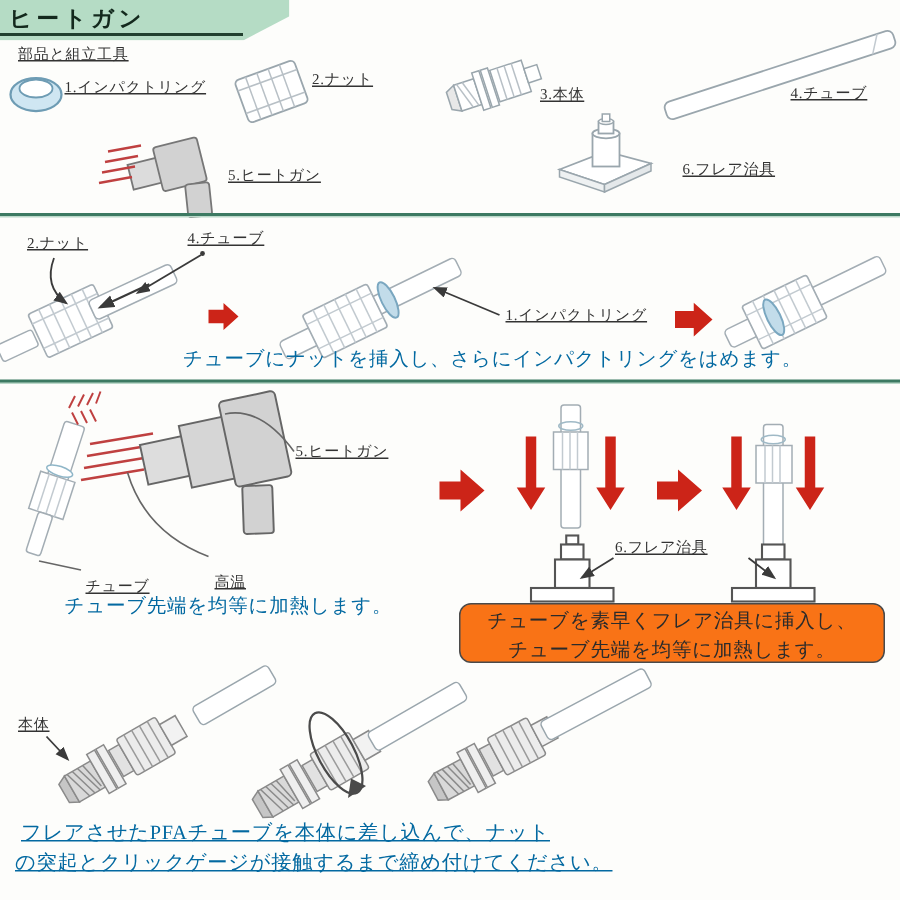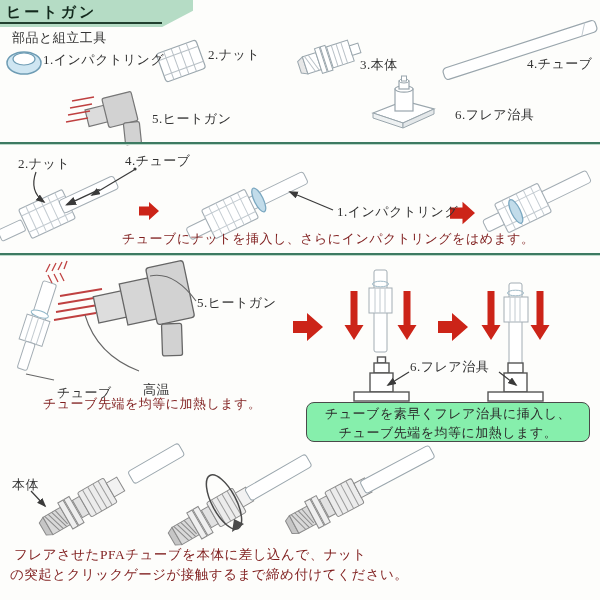--- a/index.html
+++ b/index.html
@@ -1,36 +1,36 @@
 <!DOCTYPE html>
 <html><head>
 <meta charset="utf-8">
 <style>
   html,body{margin:0;padding:0;background:#e9e9e9;}
   .page{
     position:relative;width:600px;height:600px;background:#fdfdfb;overflow:hidden;
     font-family:"Liberation Serif","DejaVu Serif",serif;color:#2e2e2e;
   }
   .art{position:absolute;left:0;top:0;z-index:1;}
-  .lbl{position:absolute;z-index:2;font-size:13px;letter-spacing:.5px;color:#333;white-space:nowrap;}
-  .cap{position:absolute;z-index:2;font-size:13px;letter-spacing:.5px;color:#7f1d1d;white-space:nowrap;}
-  .cap-lg{font-size:13.5px;}
+  .lbl{position:absolute;z-index:2;font-size:10px;letter-spacing:.5px;color:#333;white-space:nowrap;text-decoration:underline;}
+  .cap{position:absolute;z-index:2;font-size:13px;letter-spacing:.5px;color:#0369a1;white-space:nowrap;}
+  .cap-lg{font-size:13.5px;text-decoration:underline;}
   .banner{
     position:absolute;left:0;top:0;width:193px;height:27px;z-index:3;background:#b5dcc5;
     clip-path:polygon(0 0,100% 0,100% 40%,84% 100%,0 100%);
   }
   .banner-title{
     position:absolute;left:6px;top:3px;font-family:"Liberation Sans","DejaVu Sans",sans-serif;
     font-weight:bold;font-size:15px;letter-spacing:3px;color:#13291d;white-space:nowrap;
   }
   .banner-underline{position:absolute;left:0;top:22px;width:162px;height:2px;background:#21402f;}
   .divider{position:absolute;left:0;width:600px;height:2px;background:#3d7a62;box-shadow:0 1px 0 #bcd9ca;z-index:2;}
   .jig-box{
     position:absolute;left:306px;top:402px;width:284px;height:40px;z-index:2;
-    border:1.5px solid #4a4a4a;border-radius:8px;background:#86efac;
+    border:1.5px solid #4a4a4a;border-radius:8px;background:#f97316;
     text-align:center;font-size:13px;letter-spacing:.5px;line-height:19px;color:#2b2b2b;
     padding-top:1px;box-sizing:border-box;white-space:nowrap;
   }
 </style>
 </head>
 <body>
 
 <div class="page">
 
   <svg class="art" width="600" height="600" viewBox="0 0 600 600">

